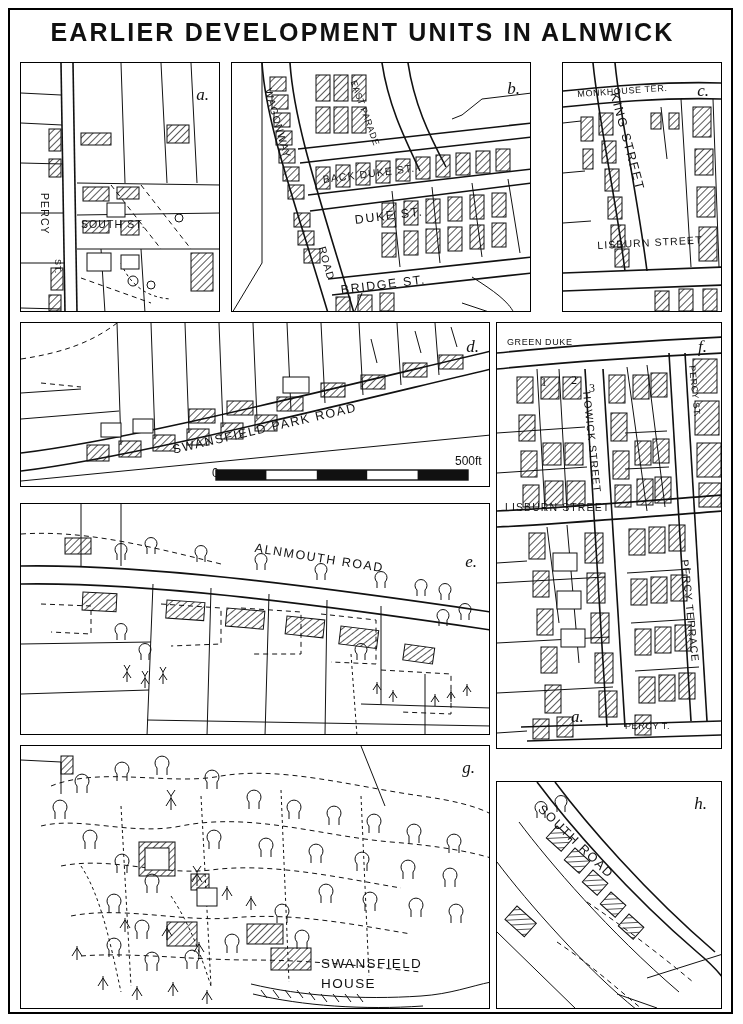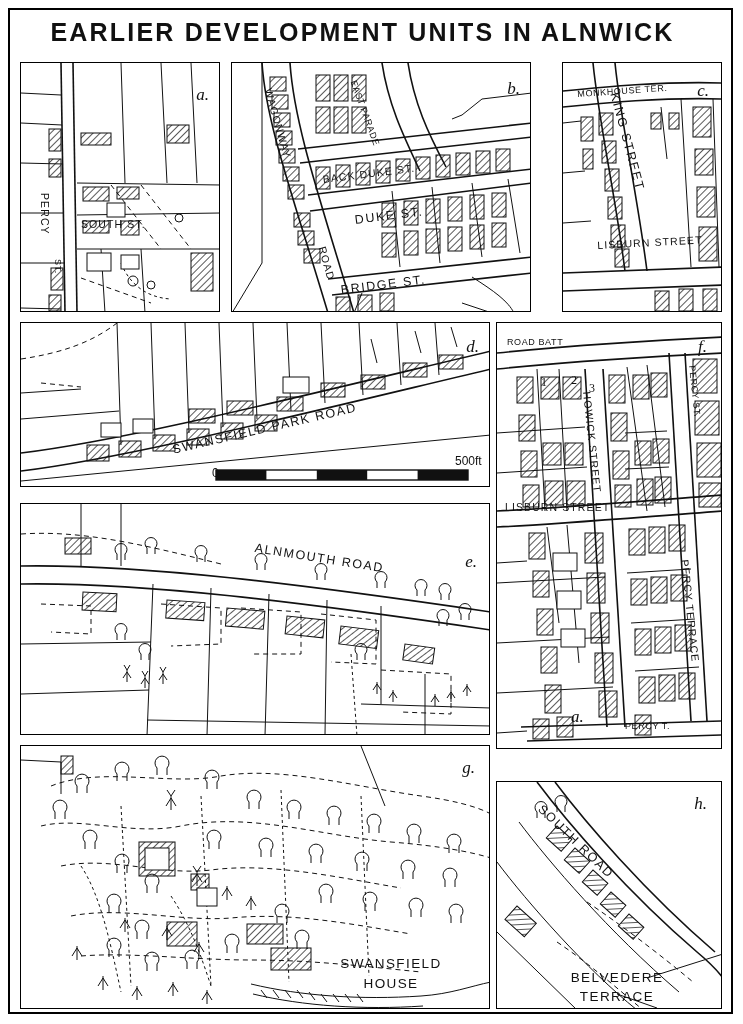--- a/index.html
+++ b/index.html
@@ -15,21 +15,21 @@
   svg{position:absolute;left:0;top:0;overflow:visible;}
   .ln{stroke:#111;stroke-width:1;fill:none;}
   .lnb{stroke:#111;stroke-width:1.6;fill:none;}
   .dsh{stroke:#111;stroke-width:1;fill:none;stroke-dasharray:5 4;}
   .dsh2{stroke:#111;stroke-width:1;fill:none;stroke-dasharray:3 3;}
   .blk{fill:url(#hatch);stroke:#111;stroke-width:1;}
   .wht{fill:#fff;stroke:#111;stroke-width:1;}
   .scalebar{position:absolute;}
   .scaletxt{position:absolute;font-size:12px;color:#111;font-family:"Liberation Sans",sans-serif;}
   .num{position:absolute;font-size:12px;color:#111;font-family:"Liberation Serif",serif;}
-  .cap{position:absolute;font-size:13.5px;letter-spacing:1.4px;color:#111;text-align:center;font-family:"Liberation Sans",sans-serif;}
+  .cap{position:absolute;font-size:13.5px;letter-spacing:1.4px;color:#111;text-align:left;font-family:"Liberation Sans",sans-serif;}
 </style>
 </head>
 <body>
 
 <div id="sheet">
   <div class="frame"></div>
   <div class="title">EARLIER DEVELOPMENT UNITS IN ALNWICK</div>
 
   <div class="panel" style="left:20px;top:62px;width:200px;height:250px;">
     <svg width="200" height="250" viewBox="0 0 200 250">
@@ -442,21 +442,21 @@
         <rect class="blk" x="142" y="354" width="16" height="26"></rect>
         <rect class="blk" x="162" y="352" width="16" height="26"></rect>
         <rect class="blk" x="182" y="350" width="16" height="26"></rect>
       </g>
       <rect class="blk" x="36" y="396" width="16" height="20"></rect>
       <rect class="blk" x="60" y="394" width="16" height="20"></rect>
       <rect class="blk" x="138" y="392" width="16" height="20"></rect>
       <path class="ln" d="M0 410 L30 408"></path>
       <path class="ln" d="M0 240 L30 238"></path>
     </svg>
-    <div class="rd small" style="left:10px;top:14px;">ROAD BATT</div>
+    <div class="rd small" style="left:10px;top:14px;">GREEN DUKE</div>
     <div class="rd small" style="left:200px;top:42px;transform:rotate(84deg);transform-origin:left top;">PERCY ST.</div>
     <div class="rd" style="left:96px;top:68px;transform:rotate(84deg);transform-origin:left top;">HOWICK STREET</div>
     <div class="rd" style="left:8px;top:178px;">LISBURN STREET</div>
     <div class="rd" style="left:194px;top:236px;transform:rotate(84deg);transform-origin:left top;">PERCY TERRACE</div>
     <div class="rd small" style="left:128px;top:398px;">PERCY T.</div>
     <div class="num" style="left:44px;top:52px;">1</div>
     <div class="num" style="left:74px;top:50px;">2</div>
     <div class="num" style="left:92px;top:58px;">3</div>
     <div class="plabel" style="left:74px;top:384px;">a.</div>
     <div class="plabel" style="right:14px;top:14px;">f.</div>
@@ -595,16 +595,15 @@
       <g class="ln" fill="none">
         <path d="M40 30 a6 6 0 1 1 8 0"></path>
           <path d="M40 30 l0 6 M48 30 l0 6"></path>
         <path d="M60 24 a6 6 0 1 1 8 0"></path>
           <path d="M60 24 l0 6 M68 24 l0 6"></path>
       </g>
       <path class="ln" d="M150 196 L226 172"></path>
       <path class="ln" d="M120 212 L160 226"></path>
     </svg>
     <div class="rd big" style="left:48px;top:20px;transform:rotate(44deg);transform-origin:left top;">SOUTH ROAD</div>
-    <div class="cap" style="left:60px;top:186px;width:120px;line-height:19px;">BELVEDERE TERRACE</div>
     <div class="plabel" style="right:14px;top:12px;">h.</div>
   </div>
 </div>
 
 </body></html>

